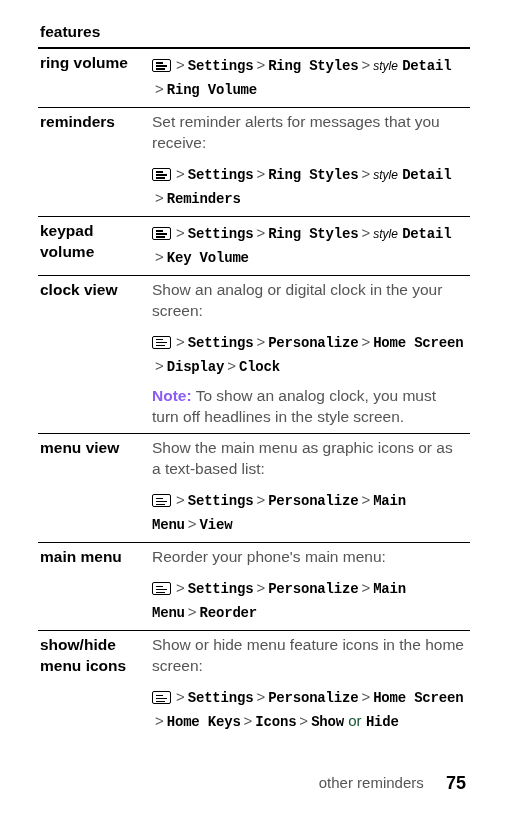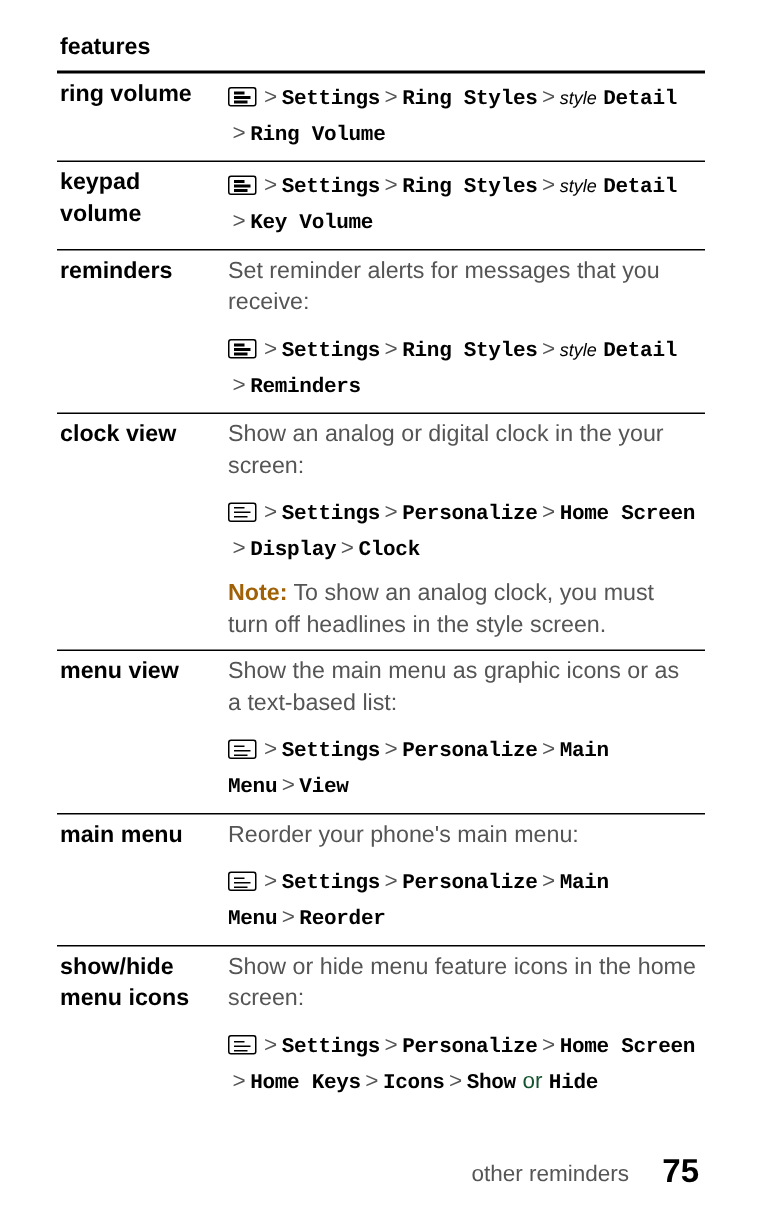--- a/index.html
+++ b/index.html
@@ -34,21 +34,21 @@
   }
   tbody tr { border-top: 1px solid #000; }
   tbody tr:first-child { border-top: none; }
   td.feat { font-weight: bold; }
   .desc { color: #555; font-weight: normal; }
   .path { line-height: 1.5; }
   .path .lbl { font-weight: bold; font-family: Liberation Mono, monospace; font-size: 14px; letter-spacing: -0.2px; }
   .path .sep { color: #565656; font-weight: normal; padding: 0 3px; font-size: 15px; }
   .path .style { font-style: italic; font-weight: normal; font-family: Liberation Sans, sans-serif; font-size: 12px; }
   .path .or { font-weight: normal; color: #14532d; font-size: 15px; }
-  .note-label { font-weight: bold; color: #a16207; }
+  .note-label { font-weight: bold; color: #8b5cf6; }
   .note-text { color: #555; }
   .micon {
     display: inline-block;
     width: 19px; height: 13px;
     border: 1.5px solid #000;
     border-radius: 2px;
     position: relative;
     vertical-align: -2px;
     margin-right: 2px;
   }
@@ -72,21 +72,21 @@
   .footer {
     position: absolute;
     bottom: 22px;
     right: 42px;
     font-size: 15px;
     color: #555;
   }
   .footer .pnum {
     font-weight: bold;
     color: #000;
-    font-size: 22px;
+    font-size: 18px;
     margin-left: 18px;
     vertical-align: -1px;
   }
 </style>
 </head>
 <body>
 
 <table>
   <colgroup>
       <col class="feat">
@@ -98,30 +98,30 @@
     </tr>
   </thead>
   <tbody id="tbody">
       <tr>
         <td class="feat">ring volume</td>
         <td>
           <div class="block path"><span class="micon"><span class="l3"></span></span><span class="sep">&gt;</span><span class="lbl">Settings</span><span class="sep">&gt;</span><span class="lbl">Ring Styles</span><span class="sep">&gt;</span><span class="style">style</span> <span class="lbl">Detail</span><br><span class="sep">&gt;</span><span class="lbl">Ring Volume</span></div>
         </td>
       </tr>
       <tr>
-        <td class="feat">keypad volume</td>
-        <td>
-          <div class="block path"><span class="micon"><span class="l3"></span></span><span class="sep">&gt;</span><span class="lbl">Settings</span><span class="sep">&gt;</span><span class="lbl">Ring Styles</span><span class="sep">&gt;</span><span class="style">style</span> <span class="lbl">Detail</span><br><span class="sep">&gt;</span><span class="lbl">Key Volume</span></div>
-        </td>
-      </tr>
-      <tr>
         <td class="feat">reminders</td>
         <td>
           <div class="block desc">Set reminder alerts for messages that you receive:</div>
           <div class="block path"><span class="micon"><span class="l3"></span></span><span class="sep">&gt;</span><span class="lbl">Settings</span><span class="sep">&gt;</span><span class="lbl">Ring Styles</span><span class="sep">&gt;</span><span class="style">style</span> <span class="lbl">Detail</span><br><span class="sep">&gt;</span><span class="lbl">Reminders</span></div>
+        </td>
+      </tr>
+      <tr>
+        <td class="feat">keypad volume</td>
+        <td>
+          <div class="block path"><span class="micon"><span class="l3"></span></span><span class="sep">&gt;</span><span class="lbl">Settings</span><span class="sep">&gt;</span><span class="lbl">Ring Styles</span><span class="sep">&gt;</span><span class="style">style</span> <span class="lbl">Detail</span><br><span class="sep">&gt;</span><span class="lbl">Key Volume</span></div>
         </td>
       </tr>
       <tr>
         <td class="feat">clock view</td>
         <td>
           <div class="block desc">Show an analog or digital clock in the your screen:</div>
           <div class="block path"><span class="micon"><span class="l3"></span></span><span class="sep">&gt;</span><span class="lbl">Settings</span><span class="sep">&gt;</span><span class="lbl">Personalize</span><span class="sep">&gt;</span><span class="lbl">Home Screen</span><br><span class="sep">&gt;</span><span class="lbl">Display</span><span class="sep">&gt;</span><span class="lbl">Clock</span></div>
           <div class="block"><span class="note-label">Note:</span> <span class="note-text">To show an analog clock, you must turn off headlines in the style screen.</span></div>
         </td>
       </tr>

